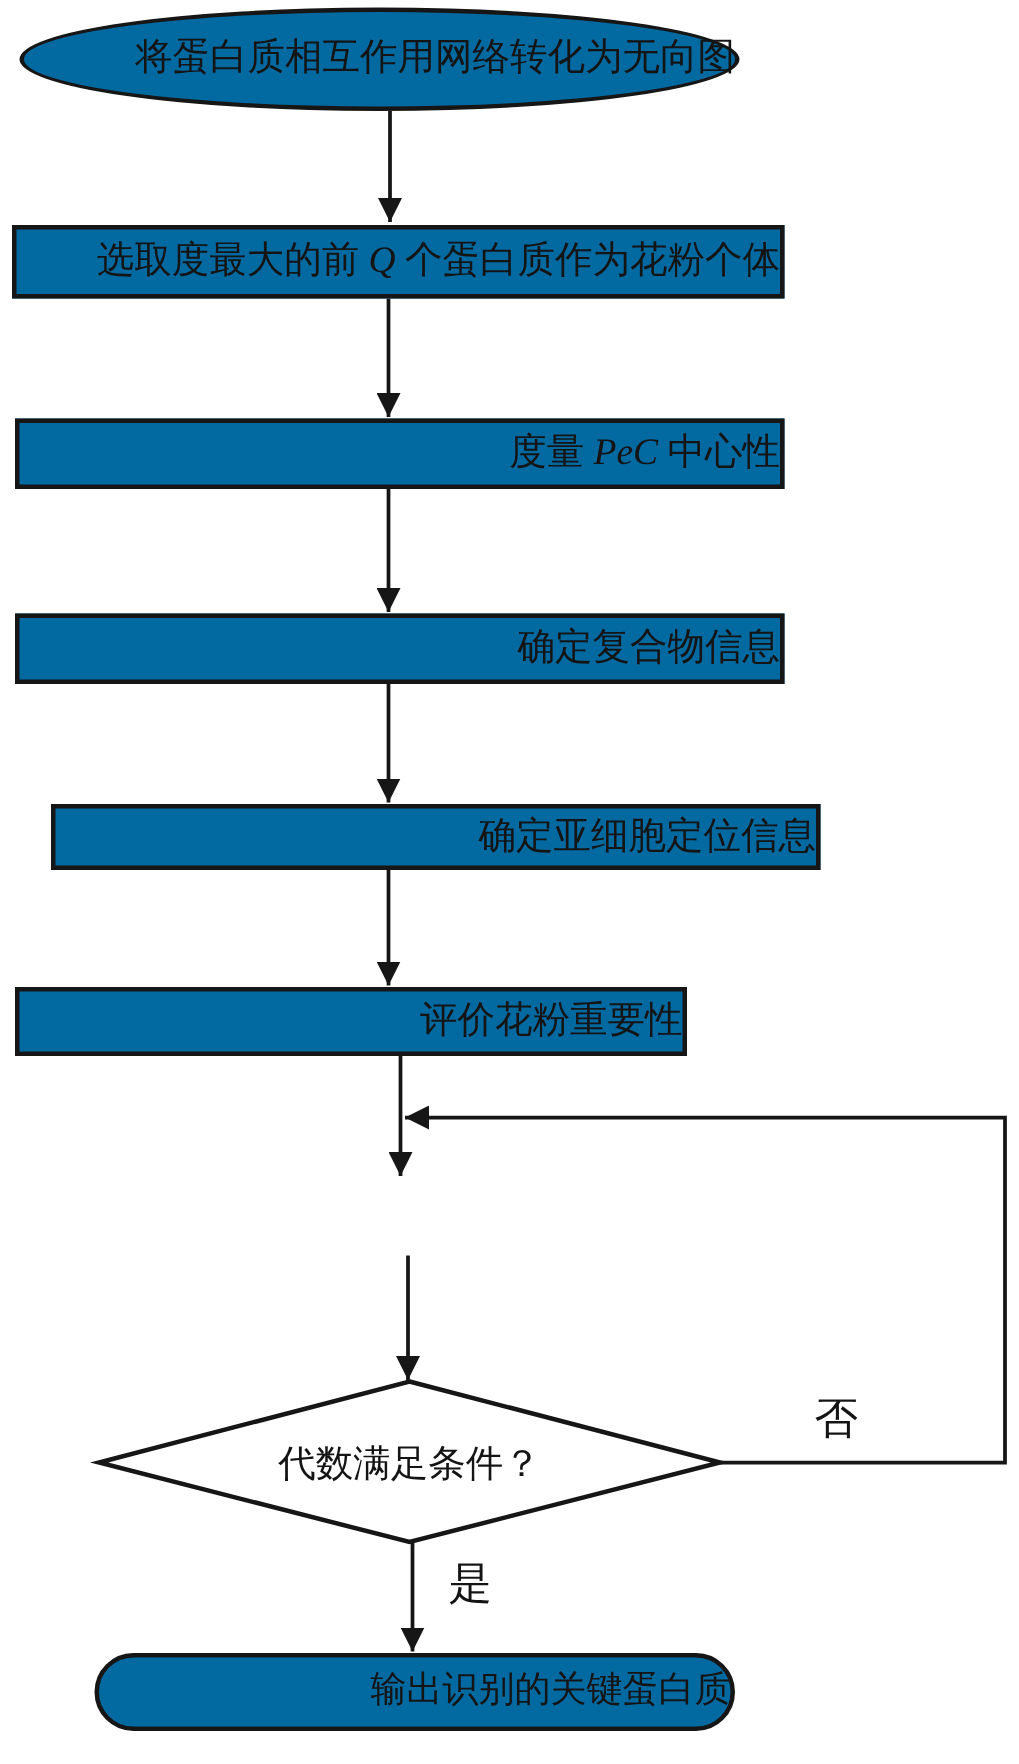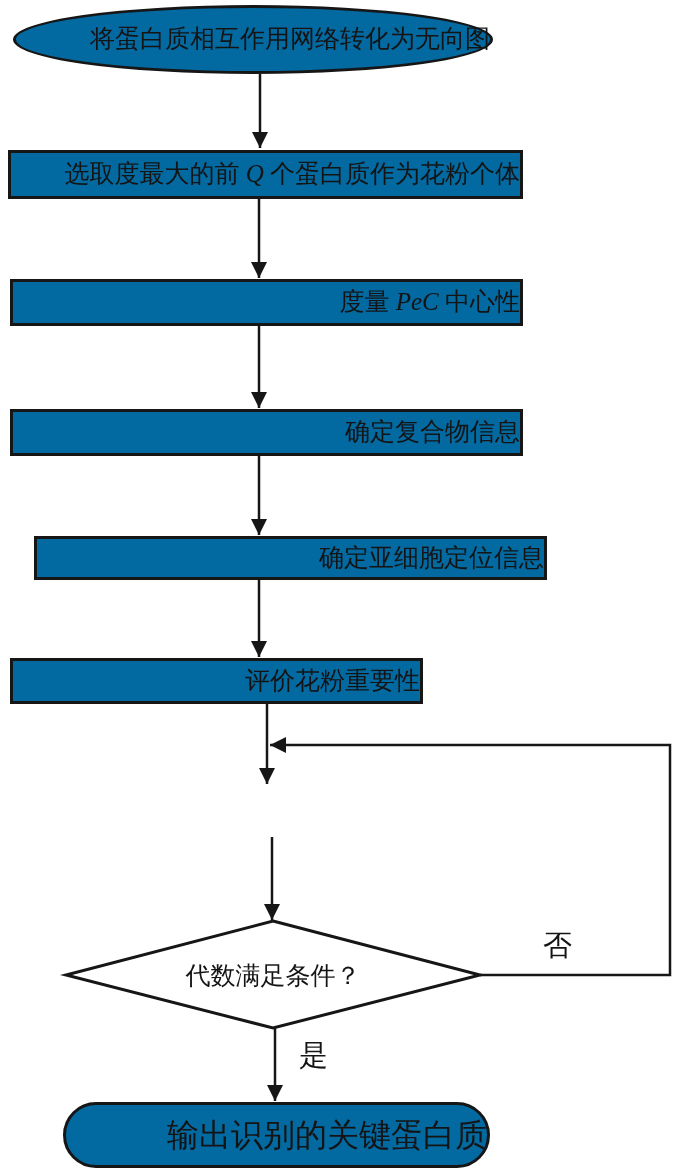--- a/index.html
+++ b/index.html
@@ -106,29 +106,29 @@
   </div>
 
   <div class="node rect" style="left:10px; top:279px; width:513px; height:47px;">
     <span>度量 </span><span class="var-italic">PeC</span><span> 中心性</span>
   </div>
 
   <div class="node rect" style="left:10px; top:536px; width:513px; height:44px;margin-left:24px;">
     <span>确定亚细胞定位信息</span>
   </div>
 
-  <div class="node rect" style="left:10px; top:658px; width:413px; height:46px;">
+  <div class="node rect" style="left:10px; top:658px; width:448px; height:46px;">
     <span>评价花粉重要性</span>
   </div>
 
 
   <div class="diamond-text" style="left:93px; top:952px; width:360px; height:46px;">
     <span>代数满足条件？</span>
   </div>
 
   <div class="edge-label" style="left:543px; top:926px;">否</div>
   <div class="edge-label" style="left:299px; top:1036px;">是</div>
 
-  <div class="node terminator-stadium" style="left:63px; top:1102px; width:427px; height:66px; font-size:32px;">
+  <div class="node terminator-stadium" style="left:63px; top:1102px; width:427px; height:52px; font-size:24px;">
     <span>输出识别的关键蛋白质</span>
   </div>
 
 </div>
 
 </body></html>

